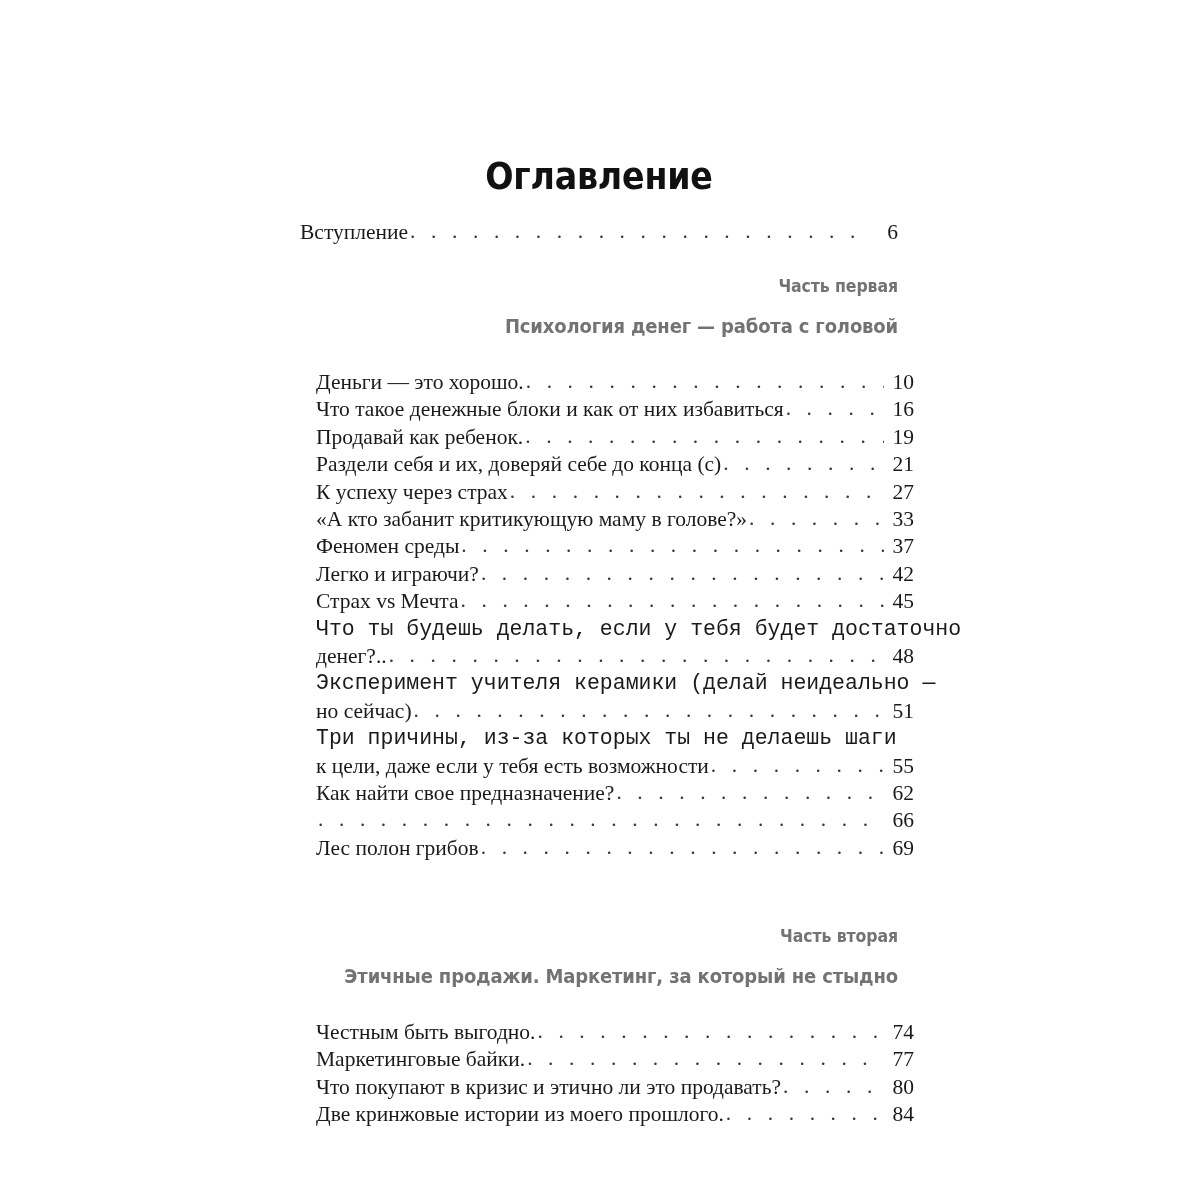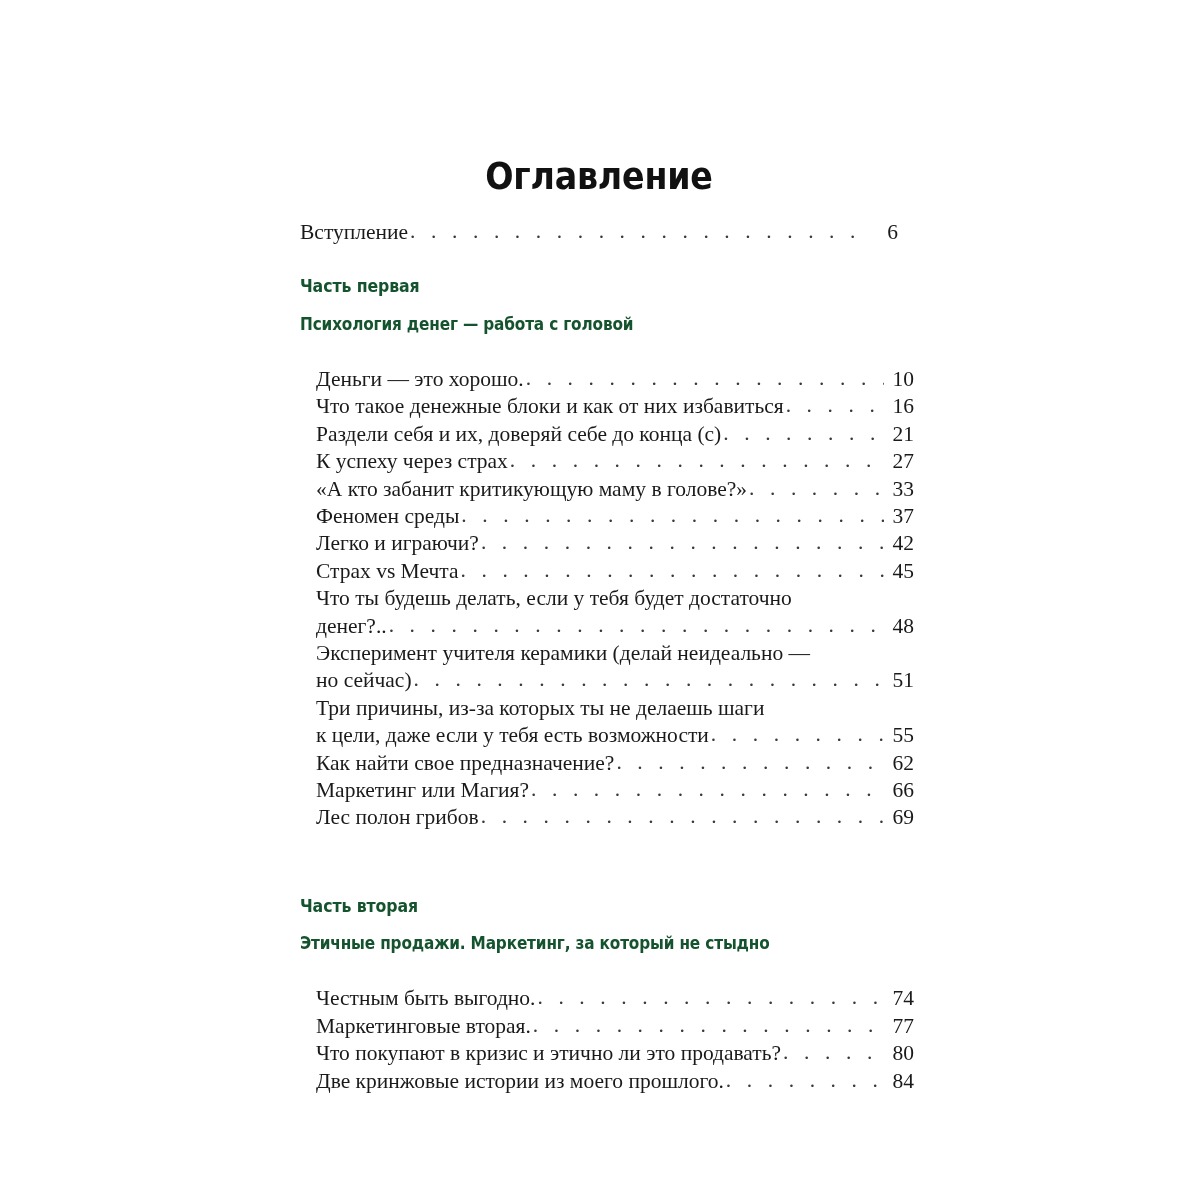--- a/index.html
+++ b/index.html
@@ -39,32 +39,32 @@
     line-height: 1;
     text-align: center;
     letter-spacing: -0.2px;
     color: #111111;
     margin: 0;
     padding-top: 158px;
   }
 
   
   .part-block {
-    text-align: left;
+    text-align: right;
     font-family: "DejaVu Sans Condensed", "Liberation Sans Narrow", "Liberation Sans", sans-serif;
     font-weight: 700;
-    color: #14532d;
+    color: #737373;
   }
   .part-label {
     font-size: 17.5px;
     line-height: 1;
     letter-spacing: -0.1px;
   }
   .part-subtitle {
-    font-size: 17px;
+    font-size: 20px;
     line-height: 1;
     letter-spacing: -0.15px;
     margin-top: 20px;
   }
 
   
   .toc-list {
     list-style: none;
     margin: 16px;
     padding: 0;
@@ -106,20 +106,21 @@
     min-width: 26px;
     padding-left: 3px;
     font-variant-numeric: lining-nums;
   }
 
   
   .entry-line-plain {
     font-size: 21.5px;
     line-height: 27.4px;
     white-space: pre;
+    font-family: Liberation Mono, monospace;
   }
 
   
   .gap-intro   { height: 24px; }
   .gap-after-intro { height: 32px; }
   .gap-part-to-list { height: 17px; }
   .gap-list-to-part { height: 50px; }
 </style>
 </head>
 <body>
@@ -156,20 +157,27 @@
         </li>
         <li>
           <div class="toc-entry">
             <span class="entry-text">Что такое денежные блоки и как от них избавиться</span>
             <span class="leader"></span>
             <span class="page-num">16</span>
           </div>
         </li>
         <li>
           <div class="toc-entry">
+            <span class="entry-text">Продавай как ребенок.</span>
+            <span class="leader"></span>
+            <span class="page-num">19</span>
+          </div>
+        </li>
+        <li>
+          <div class="toc-entry">
             <span class="entry-text">Раздели себя и их, доверяй себе до конца (с)</span>
             <span class="leader"></span>
             <span class="page-num">21</span>
           </div>
         </li>
         <li>
           <div class="toc-entry">
             <span class="entry-text">К успеху через страх</span>
             <span class="leader"></span>
             <span class="page-num">27</span>
@@ -229,21 +237,20 @@
         </li>
         <li>
           <div class="toc-entry">
             <span class="entry-text">Как найти свое предназначение?</span>
             <span class="leader"></span>
             <span class="page-num">62</span>
           </div>
         </li>
         <li>
           <div class="toc-entry">
-            <span class="entry-text">Маркетинг или Магия?</span>
             <span class="leader"></span>
             <span class="page-num">66</span>
           </div>
         </li>
         <li>
           <div class="toc-entry">
             <span class="entry-text">Лес полон грибов</span>
             <span class="leader"></span>
             <span class="page-num">69</span>
           </div>
@@ -262,21 +269,21 @@
     <ul class="toc-list" id="list-part-1">
         <li>
           <div class="toc-entry">
             <span class="entry-text">Честным быть выгодно.</span>
             <span class="leader"></span>
             <span class="page-num">74</span>
           </div>
         </li>
         <li>
           <div class="toc-entry">
-            <span class="entry-text">Маркетинговые вторая.</span>
+            <span class="entry-text">Маркетинговые байки.</span>
             <span class="leader"></span>
             <span class="page-num">77</span>
           </div>
         </li>
         <li>
           <div class="toc-entry">
             <span class="entry-text">Что покупают в кризис и этично ли это продавать?</span>
             <span class="leader"></span>
             <span class="page-num">80</span>
           </div>

